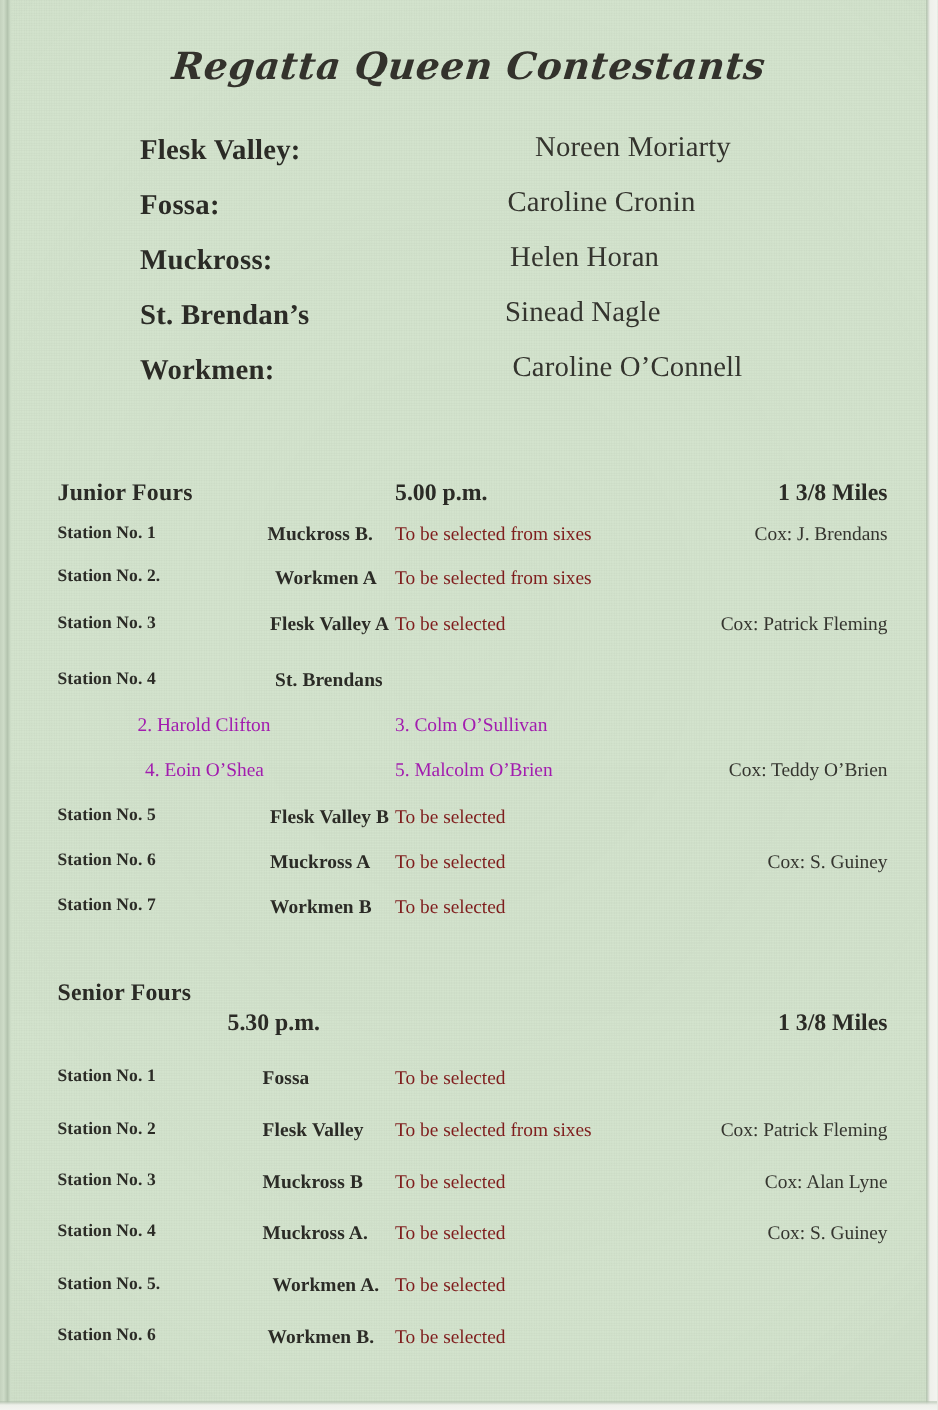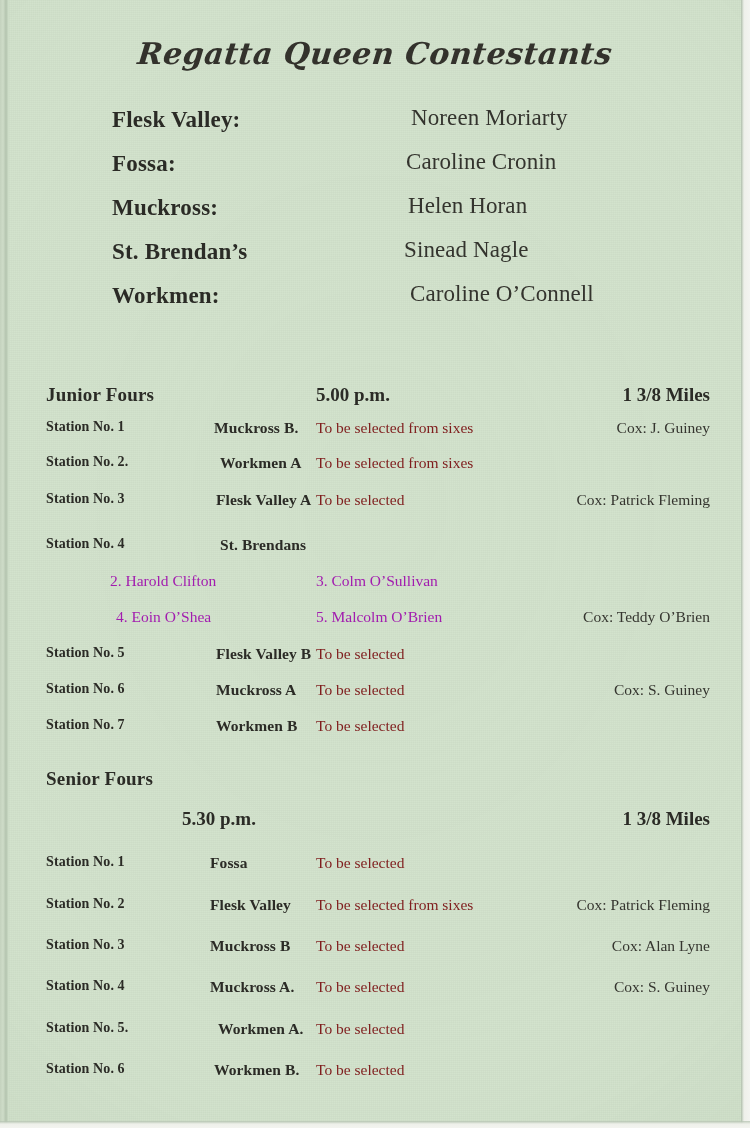--- a/index.html
+++ b/index.html
@@ -151,21 +151,21 @@
   <div id="left-seam"></div>
   <div id="right-border"></div>
   <div id="bottom-border"></div>
 
   <div id="content">
 
     <div class="abs" id="doc-title">Regatta Queen Contestants</div>
 
     <div>
       <div class="abs contestant-club" style="left:112px; top:107px;">Flesk Valley:</div>
-      <div class="abs contestant-name" style="left:411px; top:105px;">Noreen Moriarty</div>
+      <div class="abs contestant-name" style="left:428px; top:105px;">Noreen Moriarty</div>
 
       <div class="abs contestant-club" style="left:112px; top:151px;">Fossa:</div>
       <div class="abs contestant-name" style="left:406px; top:149px;">Caroline Cronin</div>
 
       <div class="abs contestant-club" style="left:112px; top:195px;">Muckross:</div>
       <div class="abs contestant-name" style="left:408px; top:193px;text-align:center;">Helen Horan</div>
 
       <div class="abs contestant-club" style="left:112px; top:239px;">St. Brendan’s</div>
       <div class="abs contestant-name" style="left:404px; top:237px;">Sinead Nagle</div>
 
@@ -175,21 +175,21 @@
 
     <div>
       <div class="abs race-title" style="left:46px; top:384px;">Junior Fours</div>
       <div class="abs race-time" style="left:316px; top:384px;">5.00 p.m.</div>
       <div class="abs race-distance" style="left:510px; width:200px; top:384px;">1 3/8 Miles</div>
 
       <div>
         <div class="abs station-label" style="left:46px; top:419px;">Station No. 1</div>
         <div class="abs station-club" style="left:174px; top:419px;">Muckross B.</div>
         <div class="abs station-crew" style="left:316px; top:419px;">To be selected from sixes</div>
-        <div class="abs station-cox" style="left:450px; width:260px; top:419px;">Cox:  J. Guiney</div>
+        <div class="abs station-cox" style="left:450px; width:260px; top:419px;">Cox:  J. Brendans</div>
       </div>
 
       <div>
         <div class="abs station-label" style="left:46px; top:454px;">Station No. 2.</div>
         <div class="abs station-club" style="left:180px; top:454px;">Workmen  A</div>
         <div class="abs station-crew" style="left:316px; top:454px;">To be selected from sixes</div>
         <div class="abs station-cox" style="left:450px; width:260px; top:454px;"></div>
       </div>
 
       <div>
@@ -229,21 +229,21 @@
 
       <div>
         <div class="abs station-label" style="left:46px; top:717px;">Station No. 7</div>
         <div class="abs station-club" style="left:176px; top:717px;">Workmen B</div>
         <div class="abs station-crew" style="left:316px; top:717px;">To be selected</div>
         <div class="abs station-cox" style="left:450px; width:260px; top:717px;"></div>
       </div>
     </div>
 
     <div>
-      <div class="abs race-title" style="left:46px; top:768px;text-align:right;">Senior Fours</div>
+      <div class="abs race-title" style="left:46px; top:784px;text-align:right;">Senior Fours</div>
       <div class="abs race-time" style="left:182px; top:808px;">5.30 p.m.</div>
       <div class="abs race-distance" style="left:510px; width:200px; top:808px;">1 3/8 Miles</div>
 
       <div>
         <div class="abs station-label" style="left:46px; top:854px;">Station No. 1</div>
         <div class="abs station-club" style="left:170px; top:854px;">Fossa</div>
         <div class="abs station-crew" style="left:316px; top:854px;">To be selected</div>
         <div class="abs station-cox" style="left:450px; width:260px; top:854px;"></div>
       </div>
 

